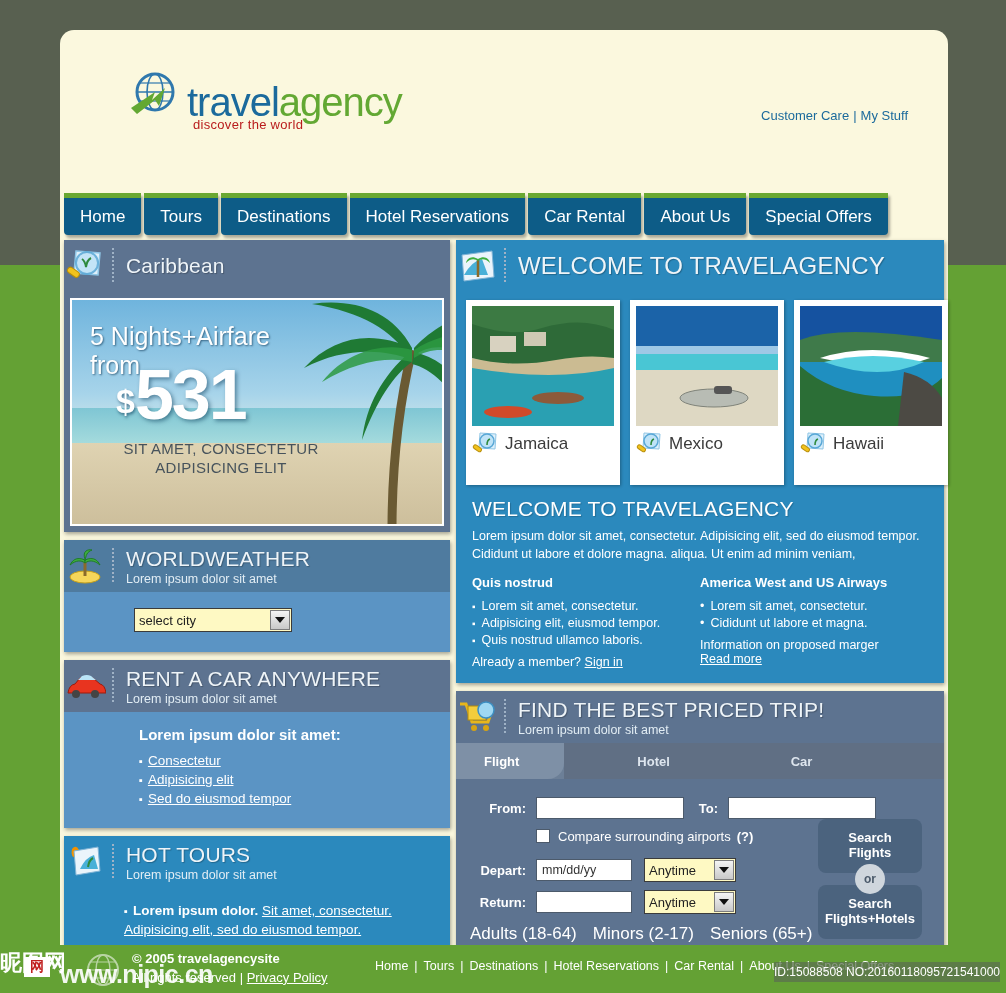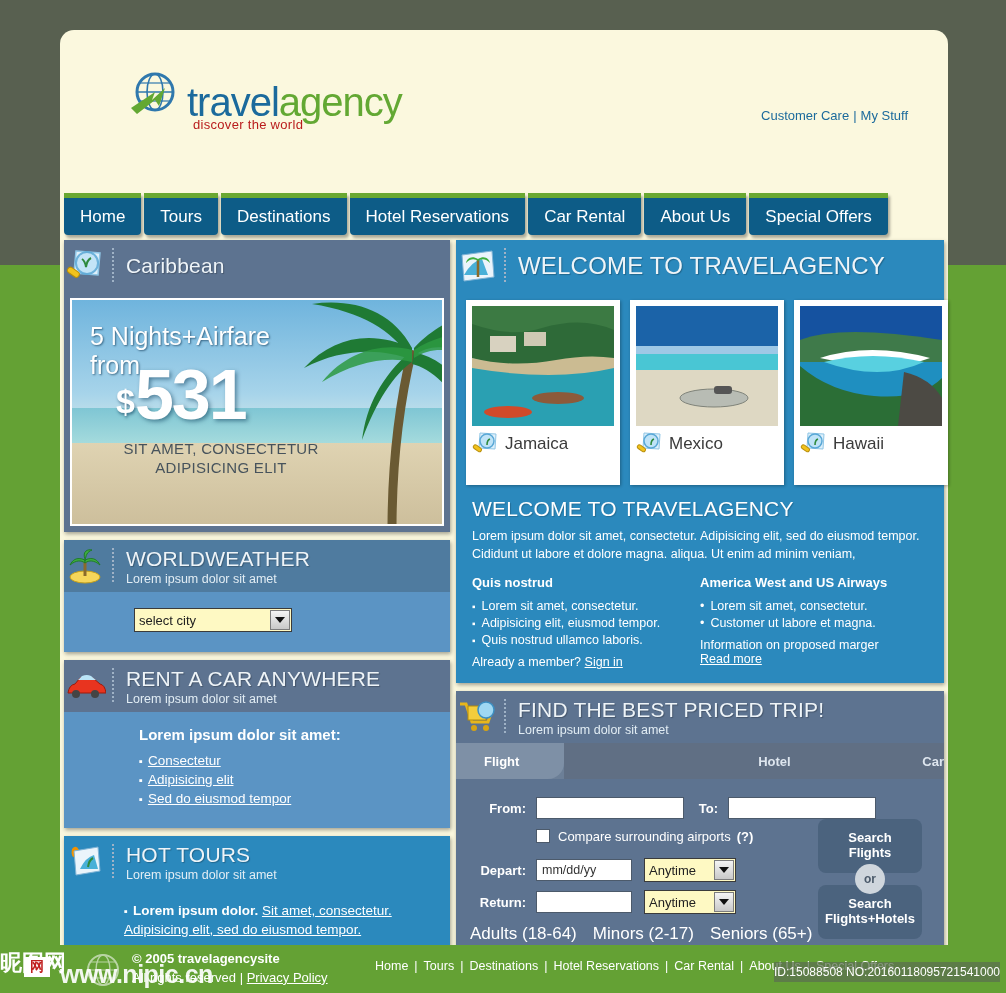--- a/index.html
+++ b/index.html
@@ -128,21 +128,21 @@
   .wcol ul { list-style:none; }
   .wcol li { font-size:12.5px; margin-bottom:3px; }
   .wcol.left li:before { content:"\25AA"; margin-right:6px; font-size:10px; }
   .wcol.right li:before { content:"\2022"; margin-right:6px; }
   .wcol p { font-size:12.5px; margin-top:8px; }
   .wcol a { color:#fff; }
 
   
   .search-body { background:#5d7390; }
   .tabs { display:flex; height:36px; background:#6c7f97; position:relative; }
-  .tab { flex:1; display:flex; align-items:center; justify-content:flex-end; font-size:13px; font-weight:bold; color:#dde5ee; position:relative;}
+  .tab { flex:1; display:flex; align-items:center; justify-content:flex-start; font-size:13px; font-weight:bold; color:#dde5ee; position:relative;}
   .tab.first { justify-content:flex-start; padding-left:28px; }
   .tab.active { color:#ffffff; }
   .tab-bg-active { position:absolute; left:0; top:0; width:108px; height:36px; background:#7e90a6;
       border-radius:0 0 16px 0; }
   .tab-bg-dark { position:absolute; left:108px; top:0; right:0; height:36px; background:#606f84; }
   .tabs .lbl { position:relative; z-index:3; }
   .form-area { padding:18px 22px 16px 14px; color:#fff; position:relative; }
   .frow { display:flex; align-items:center; margin-bottom:10px; }
   .flabel { font-size:13px; font-weight:bold; width:56px; text-align:right; margin-right:10px;}
   .tinput { height:22px; width:148px; border:1px solid #4c5a6b; background:#fff; }
@@ -479,21 +479,21 @@
                   <li>Lorem sit amet, consectetur.</li>
                   <li>Adipisicing elit, eiusmod tempor.</li>
                   <li>Quis nostrud  ullamco laboris.</li>
                 </ul>
                 <p><span>Already a member?</span> <a href="#">Sign in</a></p>
               </div>
               <div class="wcol right">
                 <h3>America West and US Airways</h3>
                 <ul>
                   <li>Lorem sit amet, consectetur.</li>
-                  <li>Customer ut labore et magna.</li>
+                  <li>Cididunt ut labore et magna.</li>
                 </ul>
                 <p>Information on proposed marger</p>
                 <p style="margin-top:0"><a href="#">Read more</a></p>
               </div>
             </div>
           </div>
         </div>
       </div>
 
       <div class="panel">

